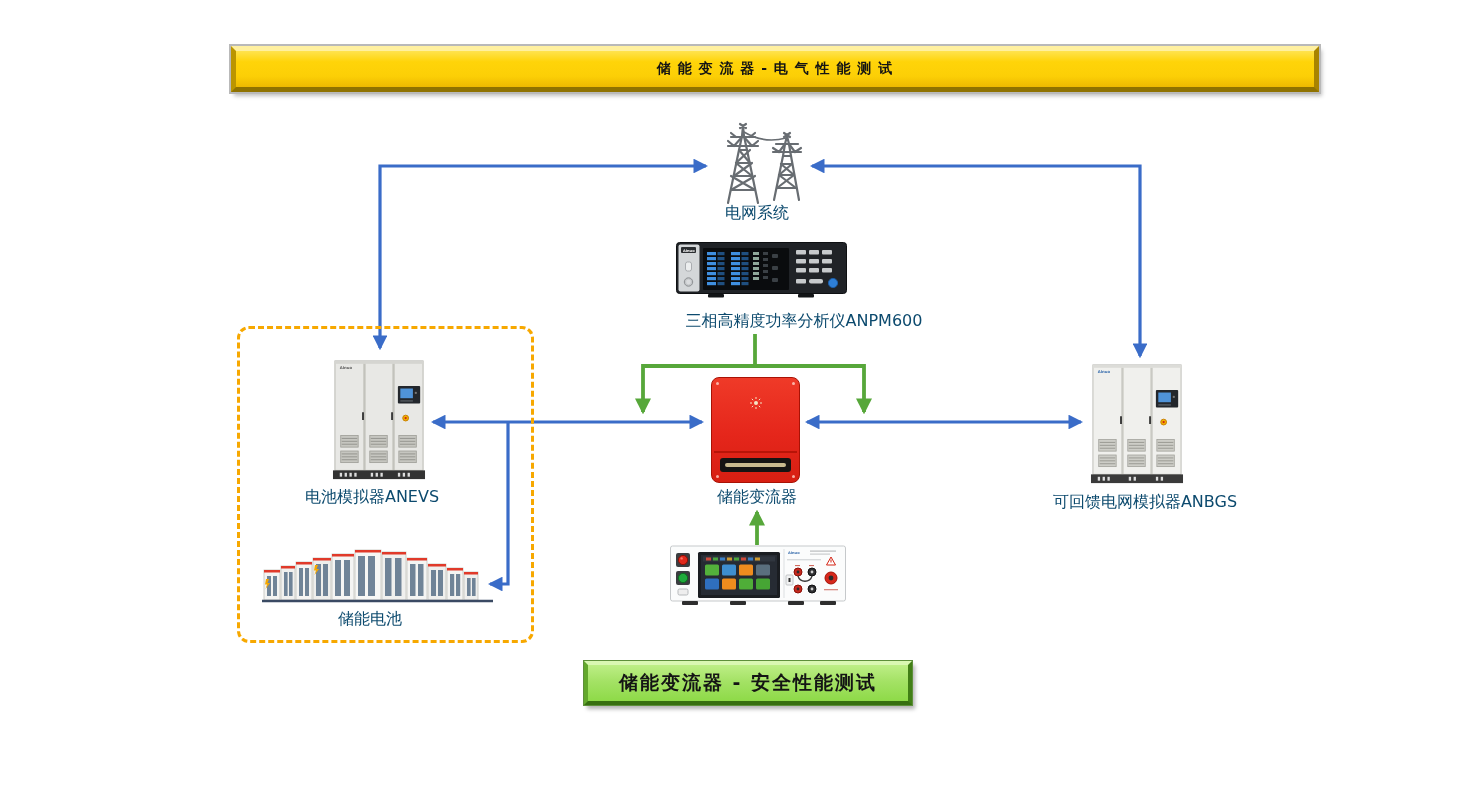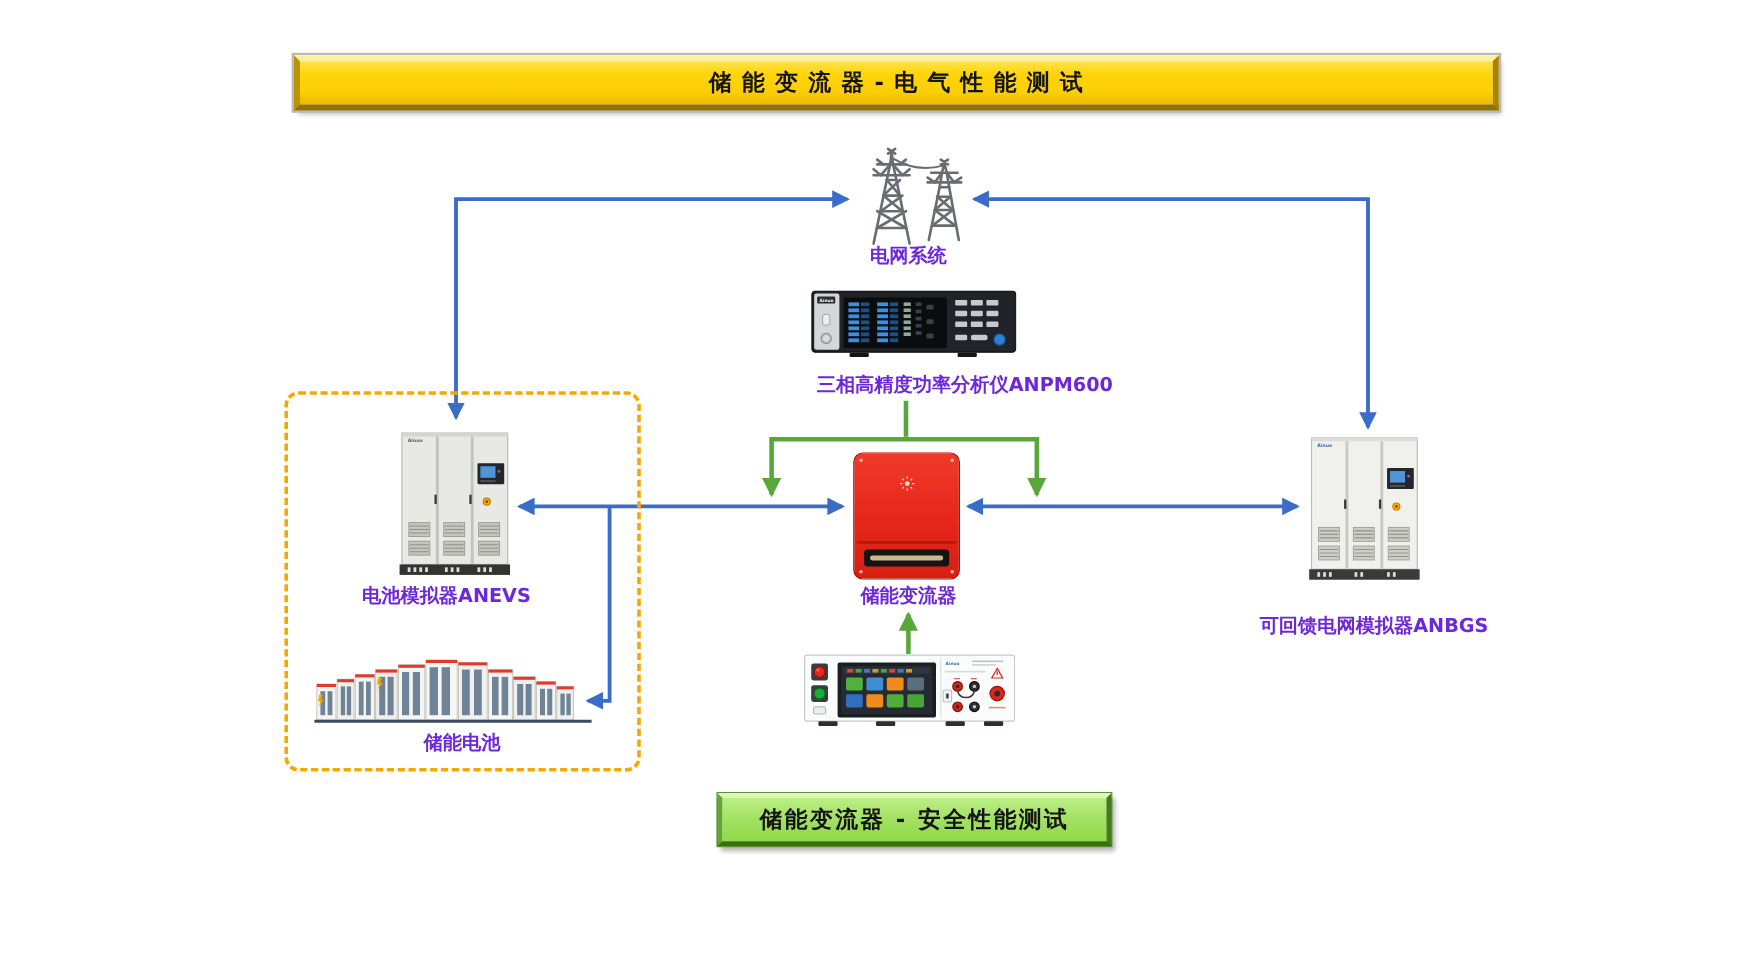--- a/index.html
+++ b/index.html
@@ -7,37 +7,37 @@
     position:relative;width:1470px;height:811px;background:#ffffff;overflow:hidden;
     font-family:"DejaVu Sans", sans-serif;
   }
   .abs{position:absolute;}
   
   .banner{
     position:absolute;display:flex;align-items:center;justify-content:center;
     font-weight:bold;color:#141414;box-sizing:border-box;
   }
   .banner-top{
-    left:245px;top:46px;width:1004px;height:46px;
+    left:231px;top:46px;width:1088px;height:46px;
     background:linear-gradient(#ffe34f 0%,#ffd409 30%,#fccf06 70%,#edb900 100%);
     border:5px solid;border-color:#fff0a0 #a88300 #8f7200 #bb9500;
     box-shadow:0 0 0 2px #b9b9b9, 3px 4px 4px rgba(0,0,0,.25);
-    font-size:19px;letter-spacing:1px;
+    font-size:14px;letter-spacing:1px;
   }
   .banner-bottom{
-    left:598px;top:661px;width:328px;height:44px;
+    left:584px;top:661px;width:328px;height:44px;
     background:linear-gradient(#bdee86 0%,#a4e265 45%,#8eda48 100%);
     border:4px solid;border-color:#d9f7b2 #417f16 #376f10 #63a82c;
     box-shadow:0 0 0 1px #5d8f3a, 3px 4px 4px rgba(0,0,0,.3);
     font-size:19px;letter-spacing:2px;
   }
   
   .lbl{
     position:absolute;transform:translateX(-50%);
-    font-weight:bold;font-size:16px;color:#6d28d9;white-space:nowrap;
+    font-weight:normal;font-size:16px;color:#0c4a6e;white-space:nowrap;
   }
   
   .dashed-box{
     position:absolute;left:237px;top:326px;width:297px;height:317px;
     border:3px dashed #f7a800;border-radius:12px;box-sizing:border-box;
   }
   
   .converter{
     position:absolute;left:711px;top:377px;width:89px;height:106px;
     background:linear-gradient(#ef3a28 0%,#e5261b 55%,#d71f12 100%);
@@ -286,21 +286,21 @@
         <rect x="196" y="31" width="4.2" height="22"></rect>
       <rect x="207" y="35" width="3.6" height="18"></rect>
         <rect x="212" y="35" width="3.6" height="18"></rect>
     </g>
     <g fill="#f5a800">
       <polygon points="6,36 9,36 7.5,40 10,40 5.5,46 7,41.5 5,41.5"></polygon>
       <polygon points="55,22 58,22 56.5,26 59,26 54.5,32 56,27.5 54,27.5"></polygon>
     </g>
     <line x1="2" y1="58" x2="233" y2="58" stroke="#3a4a63" stroke-width="2.4"></line>
   </svg>
-  <div class="lbl" style="left:385px;top:609px;">储能电池</div>
+  <div class="lbl" style="left:370px;top:609px;">储能电池</div>
 
   <div class="converter">
     <div class="screw" style="left:4px;top:4px;"></div>
     <div class="screw" style="right:4px;top:4px;"></div>
     <div class="screw" style="left:4px;bottom:4px;"></div>
     <div class="screw" style="right:4px;bottom:4px;"></div>
     <svg class="abs" style="left:50%;top:18px;margin-left:-7px;" width="14" height="14" viewBox="0 0 14 14">
       <circle cx="7" cy="7" r="2" fill="#f2e6c6"></circle>
       <g stroke="#f2e6c6" stroke-width="1">
         <path d="M7,1 V3 M7,11 V13 M1,7 H3 M11,7 H13 M2.8,2.8 L4.2,4.2 M9.8,9.8 L11.2,11.2 M11.2,2.8 L9.8,4.2 M4.2,9.8 L2.8,11.2"></path>
@@ -346,21 +346,21 @@
     <g fill="#dddddd">
       <rect x="8" y="118.5" width="2.4" height="4"></rect>
         <rect x="13" y="118.5" width="2.4" height="4"></rect>
       <rect x="18" y="118.5" width="2.4" height="4"></rect>
         <rect x="40" y="118.5" width="2.4" height="4"></rect>
       <rect x="45" y="118.5" width="2.4" height="4"></rect>
         <rect x="68" y="118.5" width="2.4" height="4"></rect>
       <rect x="73" y="118.5" width="2.4" height="4"></rect>
     </g>
   </svg>
-  <div class="lbl" style="left:1145px;top:512px;">可回馈电网模拟器ANBGS</div>
+  <div class="lbl" style="left:1145px;top:492px;">可回馈电网模拟器ANBGS</div>
 
   <svg class="abs" style="left:670px;top:545px;" width="176" height="62" viewBox="0 0 176 62">
     <rect x="0.5" y="1" width="175" height="55" rx="2" fill="#fbfcfc" stroke="#c6c9cb"></rect>
     <rect x="6" y="8" width="14" height="14" rx="2" fill="#3a3d40"></rect>
     <circle cx="13" cy="15" r="4.6" fill="#e0291c" stroke="#8d0f06"></circle>
     <circle cx="11.6" cy="13.4" r="1.2" fill="#ff8d80" opacity="0.8"></circle>
     <rect x="6" y="26" width="14" height="14" rx="2" fill="#3a3d40"></rect>
     <circle cx="13" cy="33" r="4.6" fill="#1faa3c" stroke="#0d6e20"></circle>
     <rect x="8" y="44" width="10" height="6" rx="1.5" fill="#eeeeee" stroke="#b7babc"></rect>
     <rect x="28" y="7" width="82" height="46" rx="1.5" fill="#1a1d21"></rect>

